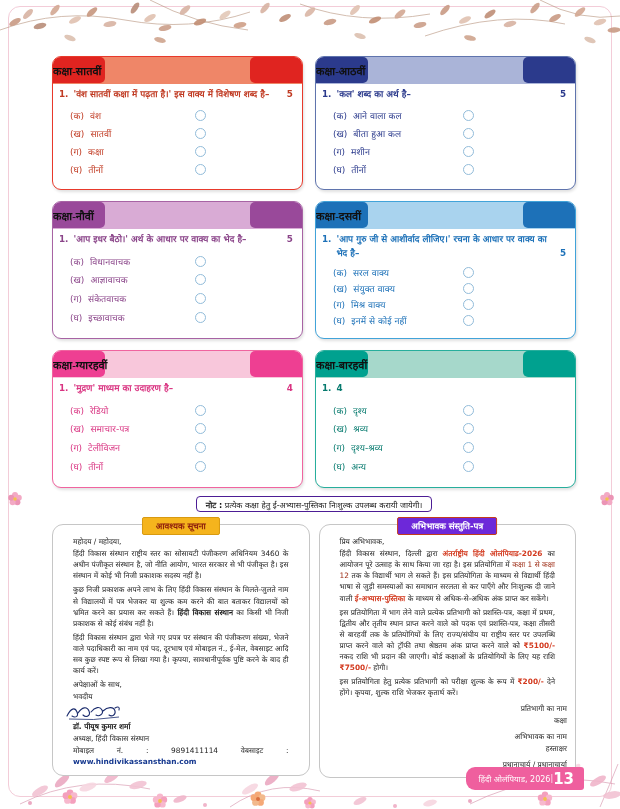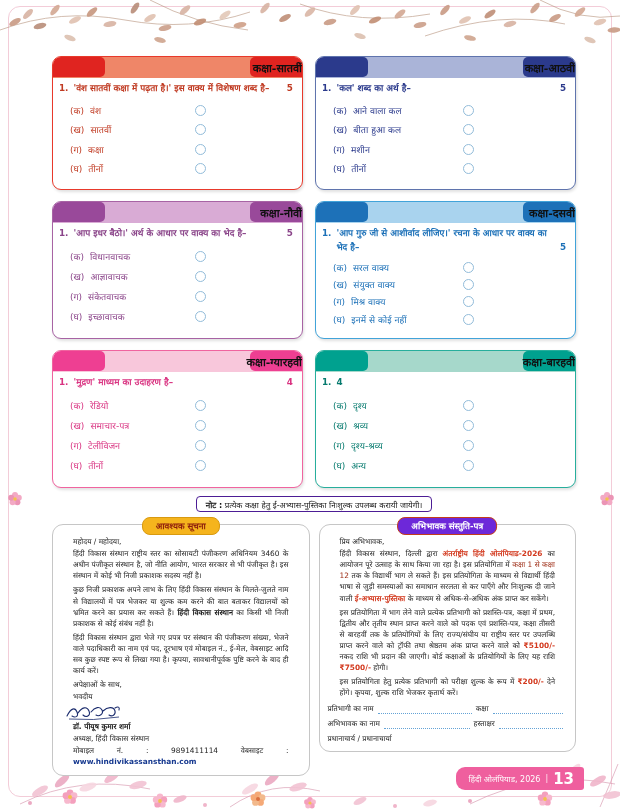--- a/index.html
+++ b/index.html
@@ -16,59 +16,59 @@
 
   .content { position:relative; z-index:2; padding:56px 44px 0 52px; }
 
   
   .cards { display:grid; grid-template-columns:1fr 1.04fr; grid-template-rows:134px 138px 138px; gap:11px 12px; }
   .card {
     background:#fff; border:1.6px solid var(--border,#999); border-radius:9px;
     display:flex; flex-direction:column; overflow:hidden;
     box-shadow:1px 2px 3px rgba(0,0,0,.12);
   }
-  .card-head { position:relative; height:21px; flex:none; background:var(--light,#ddd); display:flex; align-items:center; justify-content:flex-end; }
+  .card-head { position:relative; height:27px; flex:none; background:var(--light,#ddd); display:flex; align-items:center; justify-content:flex-start;font-family:Liberation Serif, serif; }
   .card-head::before, .card-head::after { content:""; position:absolute; top:0; bottom:1px; width:52px; background:var(--dark,#555); }
   .card-head::before { left:0; border-radius:6px 5px 5px 0; }
   .card-head::after { right:0; border-radius:5px 6px 0 5px; }
   .head-title { position:relative; z-index:1; font-size:11px; font-weight:bold; color:#101010; }
   .card-body { flex:1; display:flex; flex-direction:column; padding:4px 9px 6px 6px; color:var(--text,#333); }
   .q-row { display:flex; gap:5px; font-size:8.8px; font-weight:bold; line-height:1.55; }
   .q-num { flex:none; }
   .q-text { flex:1; }
   .q-marks { flex:none; align-self:flex-end; }
   .opts { flex:1; display:flex; flex-direction:column; justify-content:space-evenly; padding-left:11px; margin-top:2px; }
   .opt { position:relative; display:flex; gap:6px; font-size:9px; line-height:1.2; }
   .opt-radio { position:absolute; left:56%; top:-1px; width:11px; height:11px; border:1.3px solid #92bcda; border-radius:50%; background:#fff; }
 
   
   .note-bar { width:fit-content; margin:8px auto 12px; border:1px solid #4c1d95; border-radius:4px; padding:1.5px 9px; font-size:8px; color:#161616; background:#fff; }
   .note-label { font-weight:bold; }
 
   
   .boxes { display:flex; gap:9px; align-items:flex-start; }
   .box { flex:1; position:relative; background:#fff; border:1.6px solid #c6c6c6; border-radius:11px; padding:11px 8px 7px; font-size:7.4px; line-height:1.5; color:#1c1c1c; text-align:justify; }
-  .box-pill { position:absolute; top:-8px; left:50%; transform:translateX(-50%); padding:1.5px 13px; border-radius:8px; font-weight:bold; font-size:8.6px; white-space:nowrap; }
+  .box-pill { position:absolute; top:-8px; left:50%; transform:translateX(-50%); padding:1.5px 13px; border-radius:2px; font-weight:bold; font-size:8.6px; white-space:nowrap; }
   .pill-yellow { background:#f5b41d; color:#8d1c0d; border:1px solid #d89a10; }
   .pill-red { background:#6d28d9; color:#ffffff; border:1px solid #c43c1c; }
   .box p { margin:0 12px 3px; }
   .bold { font-weight:bold; }
   .red-bold { font-weight:bold; color:#d33a1f; }
   .maroon-bold { font-weight:normal; color:#9c2a12; }
   .site { font-weight:bold; color:#15388f; }
   .sig-svg { display:block; margin:1px 0 0 4px; }
   .tight { margin-bottom:1px !important; }
 
-  .form-row { display:flex; align-items:flex-end; margin-top:4px; text-align:left; }
+  .form-row { display:flex; align-items:flex-end; margin-top:4px; text-align:left;flex-direction:column; }
   .dots { flex:1; border-bottom:1.2px dotted #64a3d6; margin:0 4px; height:7px; }
   .dots-sm { flex:0.75; }
 
   
   .footer-badge { position:absolute; right:36px; bottom:19px; z-index:3; background:#ef5f9e; color:#fff;
-    padding:2.5px 10px 2.5px 13px; border-radius:9px 3px 3px 9px; display:flex; align-items:center; gap:5px; font-size:8px; }
+    padding:2.5px 10px 2.5px 13px; border-radius:9px 3px 3px 9px; display:flex; align-items:center; font-size:8px; }
   .footer-sep { opacity:.85; }
   .footer-page { font-weight:bold; font-size:15px; }
 </style>
 </head>
 <body>
 
 <div class="frame"></div>
 
 <svg class="decor-top" width="620" height="58" viewBox="0 0 620 58">
   <g stroke="#b5917a" stroke-width="0.8" fill="none" opacity="0.75">

